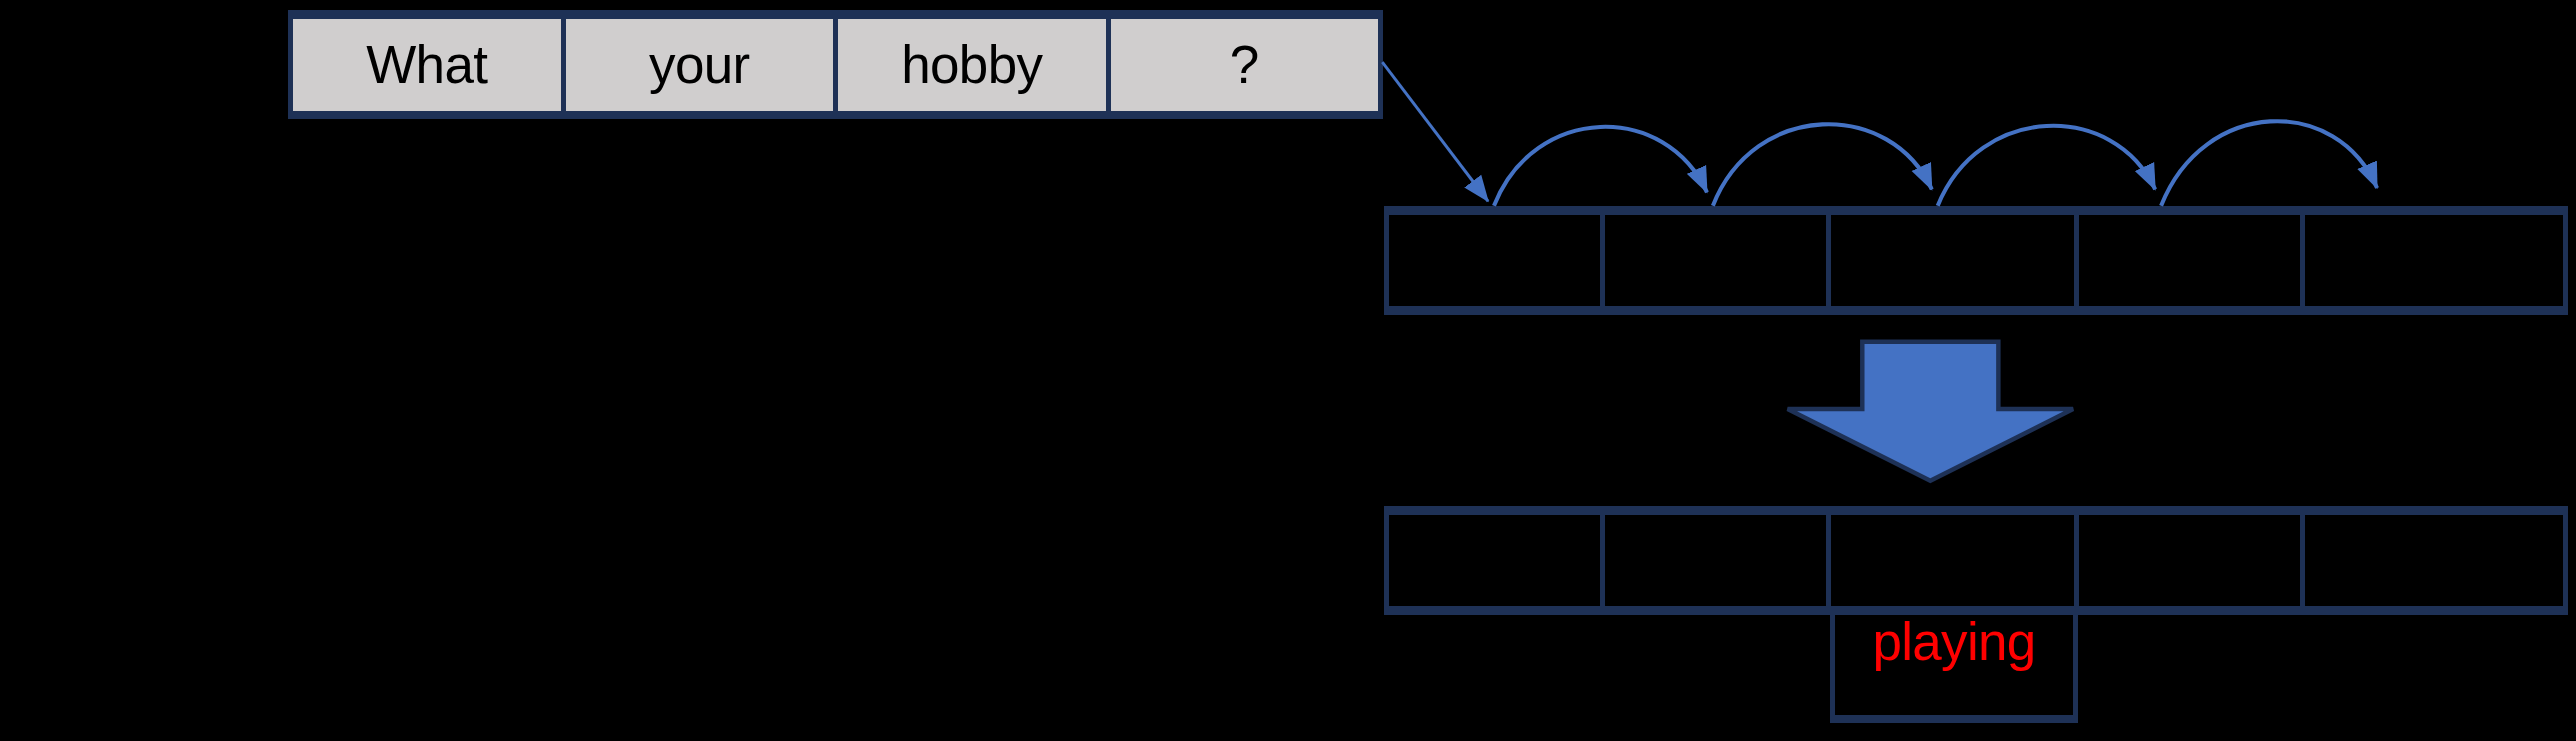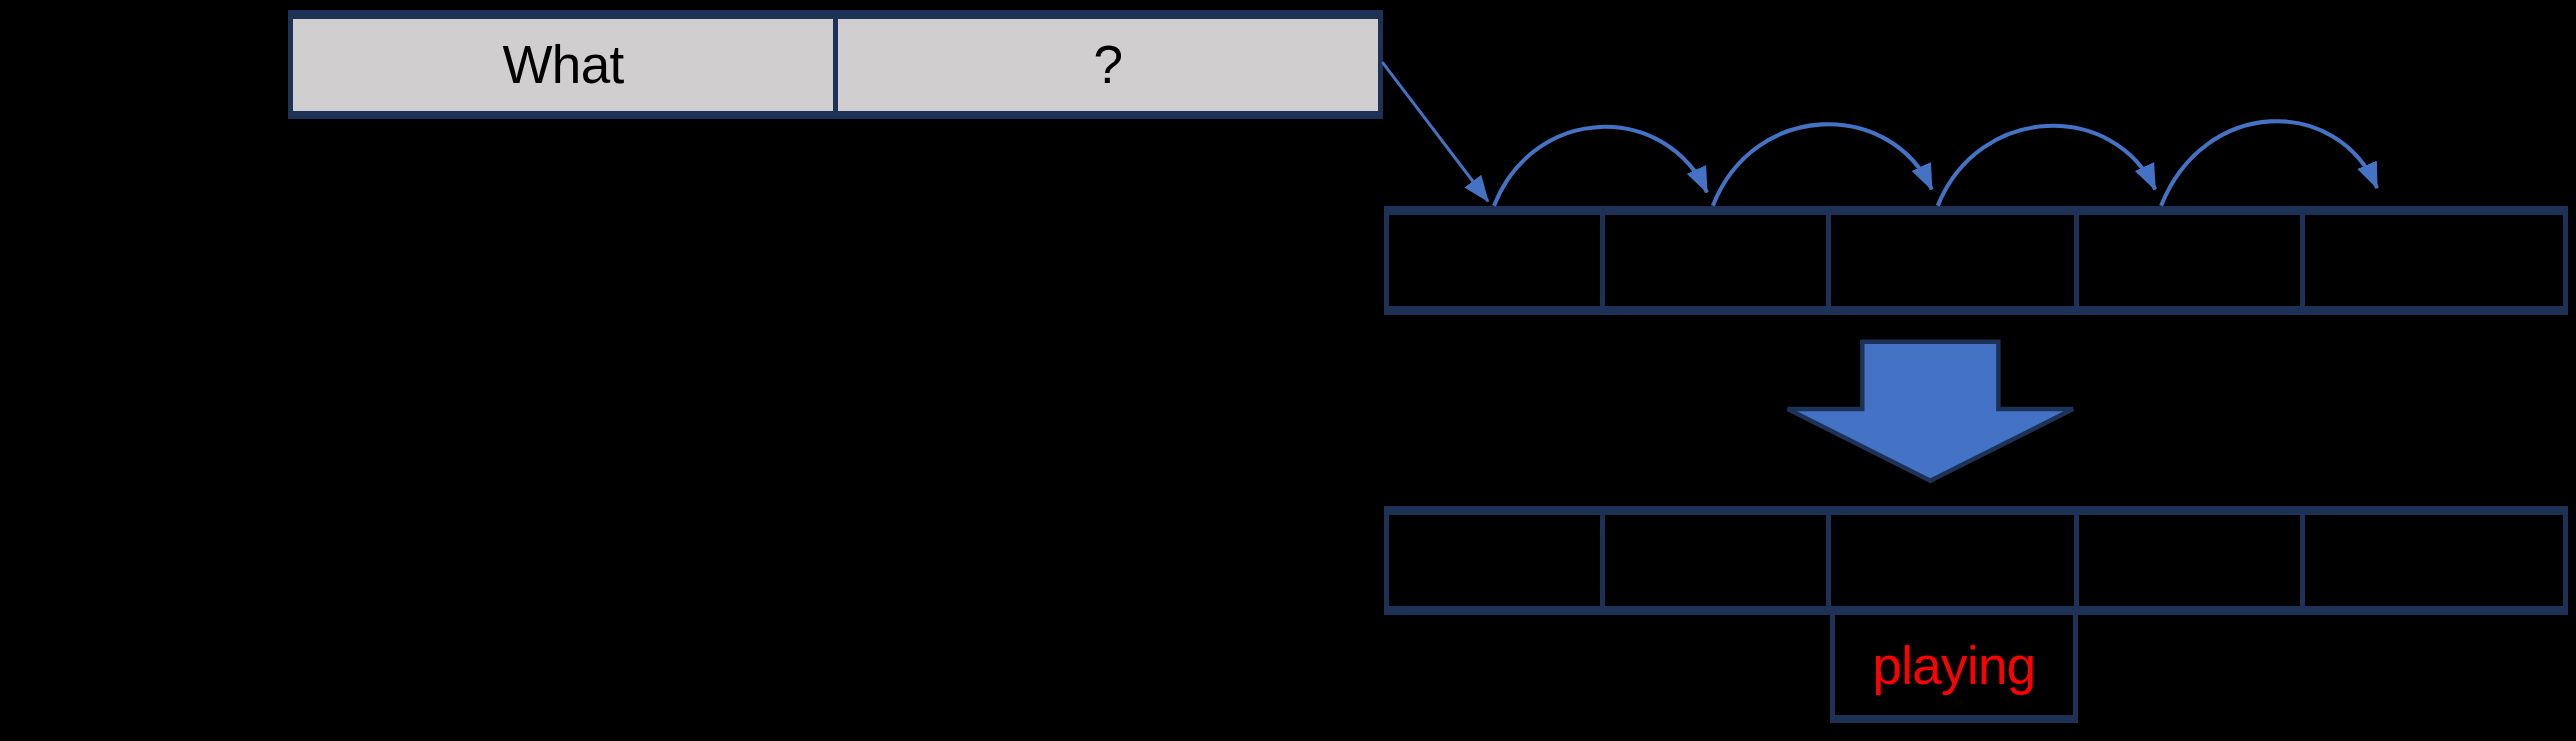--- a/index.html
+++ b/index.html
@@ -47,21 +47,21 @@
   .tokens{left:1384px;top:206px;width:1184px;height:109px;border-width:9px 5.2px;}
   .outputs{left:1384px;top:506px;width:1184px;height:109px;border-width:9px 5.2px;}
   .tokens .cell,.outputs .cell{background:transparent;}
   .w1{width:216px;} .w2{width:226px;} .w3{width:248px;} .w4{width:226px;} .w5{flex:1 1 0;}
   
   .answer-box{
     position:absolute;
     left:1830px;top:615px;width:248px;height:108px;
     border:0 solid var(--c-border_navy);
     border-left-width:5.2px;border-right-width:5.2px;border-bottom-width:8.1px;
-    display:flex;align-items:center;justify-content:center;
+    display:flex;align-items:flex-start;justify-content:center;
   }
   .answer-box .word{
     font-size:53px;line-height:1;
     color:var(--c-answer_red);
     letter-spacing:-0.7px;
   }
   
   .connectors{
     position:absolute;left:0;top:0;width:2576px;height:742px;
     pointer-events:none;
@@ -73,20 +73,26 @@
   .ah{fill:var(--c-arrow_blue);}
 </style>
 </head>
 <body>
 
 <div class="canvas">
 
   <div class="wtable sentence">
     <div class="cell">
       <span class="word">What</span>
+    </div>
+    <div class="cell">
+      <span class="word">your</span>
+    </div>
+    <div class="cell">
+      <span class="word">hobby</span>
     </div>
     <div class="cell">
       <span class="word">?</span>
     </div>
   </div>
 
   <div class="wtable tokens">
     <div class="cell w1"></div>
     <div class="cell w2"></div>
     <div class="cell w3"></div>

